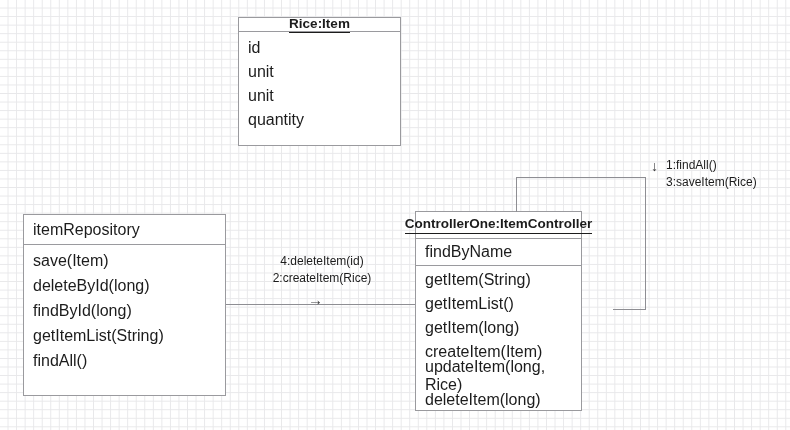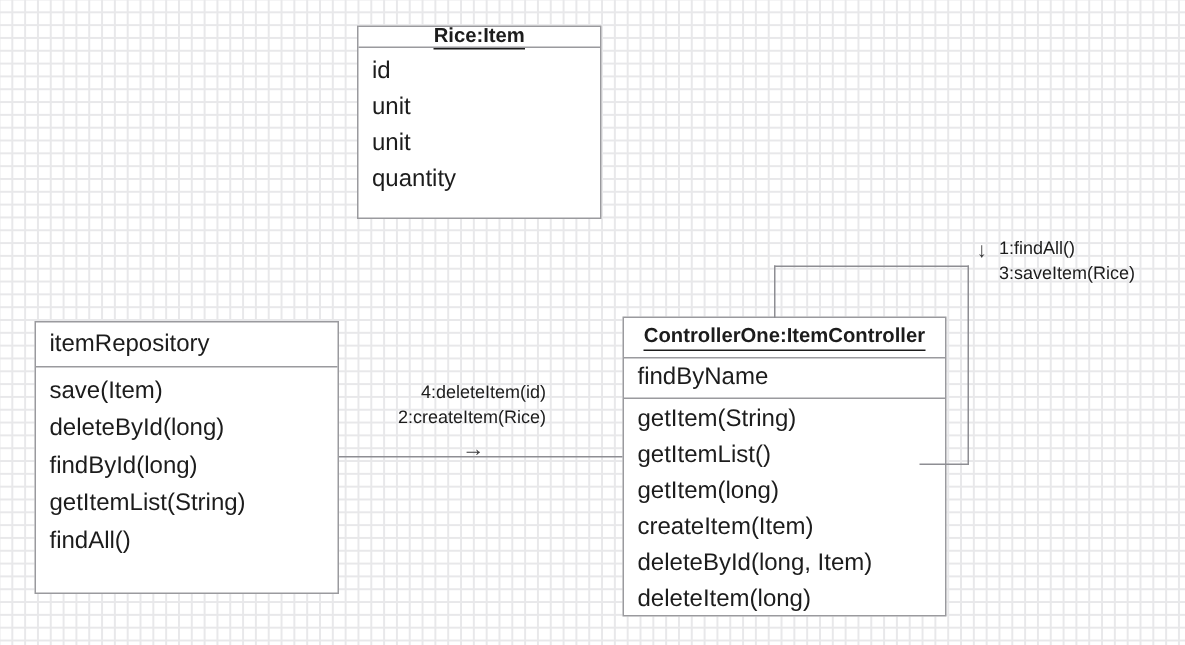--- a/index.html
+++ b/index.html
@@ -73,21 +73,21 @@
   #box-rice .uml-compartment { padding-top: 4px; padding-bottom: 4px; }
 
   
   #box-service { left: 23px; top: 214px; width: 203px; height: 182px; }
   #box-service .uml-title { height: 31px; }
   #box-service .uml-row { height: 25px; }
   #box-service .attrs { padding-top: 2px; padding-bottom: 2px; }
   #box-service .ops { padding-top: 3px; padding-bottom: 3px; }
 
   
-  #box-controller { left: 415px; top: 211px; width: 216px; height: 200px; }
+  #box-controller { left: 415px; top: 211px; width: 167px; height: 200px; }
   #box-controller .uml-title { height: 27px; }
   #box-controller .uml-row { height: 24px; }
   #box-controller .attrs { padding-top: 1px; padding-bottom: 1px; }
   #box-controller .ops { padding-top: 2px; padding-bottom: 2px; }
 
   
   .line-h {
     position: absolute;
     height: 0;
     border-top: 1px solid #8e8e93;
@@ -109,23 +109,23 @@
 
   
   .msg-label {
     position: absolute;
     font-size: 12px;
     color: #1c1c1c;
     line-height: 17px;
     white-space: nowrap;
   }
   #msg-sc {
-    left: 244px;
+    left: 262px;
     top: 253px;
-    text-align: right;
+    text-align: center;
     width: 120px;
   }
   #msg-loop {
     left: 666px;
     top: 157px;
     text-align: left;
   }
 
   .arrow-glyph {
     position: absolute;
@@ -171,21 +171,21 @@
       <span>ControllerOne:ItemController</span>
     </div>
     <div class="uml-compartment attrs">
       <div class="uml-row">findByName</div>
     </div>
     <div class="uml-compartment ops last">
       <div class="uml-row">getItem(String)</div>
       <div class="uml-row">getItemList()</div>
       <div class="uml-row">getItem(long)</div>
       <div class="uml-row">createItem(Item)</div>
-      <div class="uml-row">deleteById(long, Item)</div>
+      <div class="uml-row">updateItem(long, Rice)</div>
       <div class="uml-row">deleteItem(long)</div>
     </div>
   </div>
 
   <div class="line-h" id="link-sc"></div>
   <div class="arrow-glyph" id="arrow-sc">→</div>
   <div class="msg-label" id="msg-sc">
     <div>4:deleteItem(id)</div>
     <div>2:createItem(Rice)</div>
   </div>

